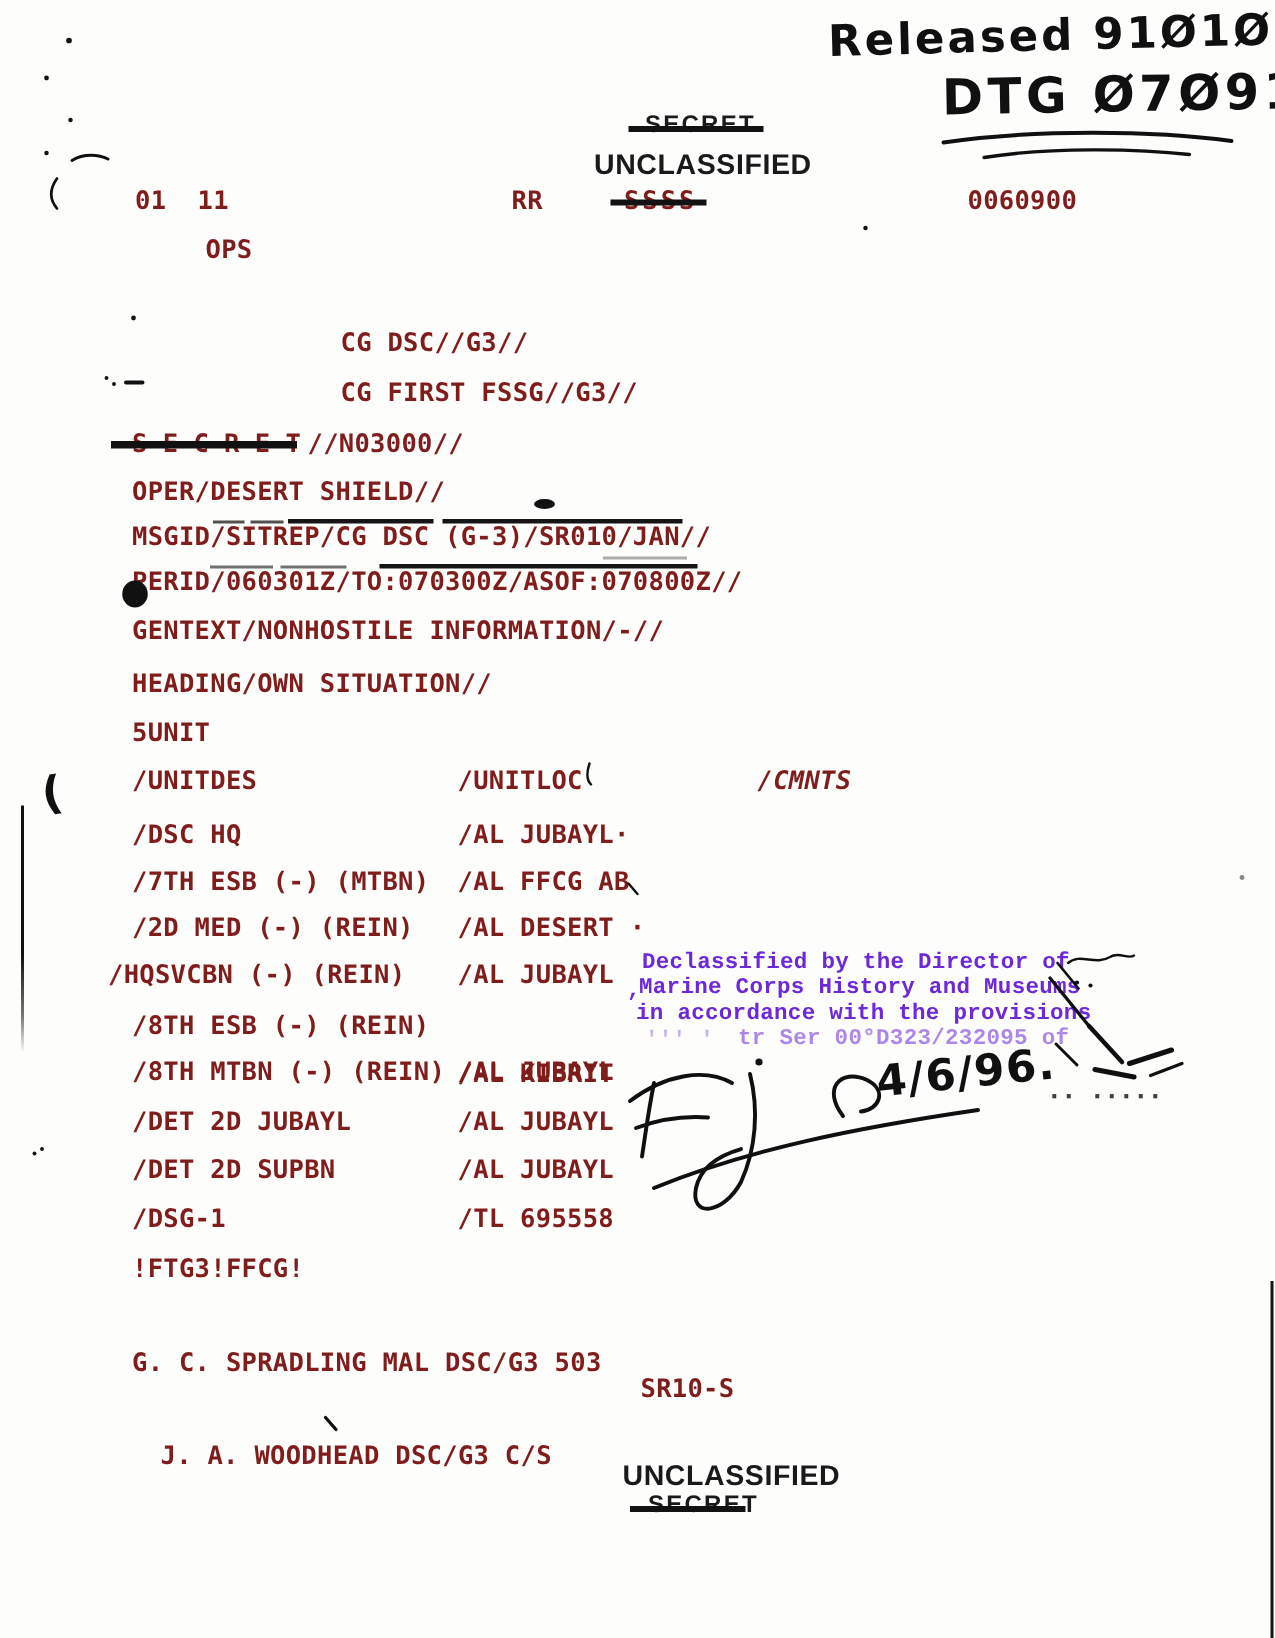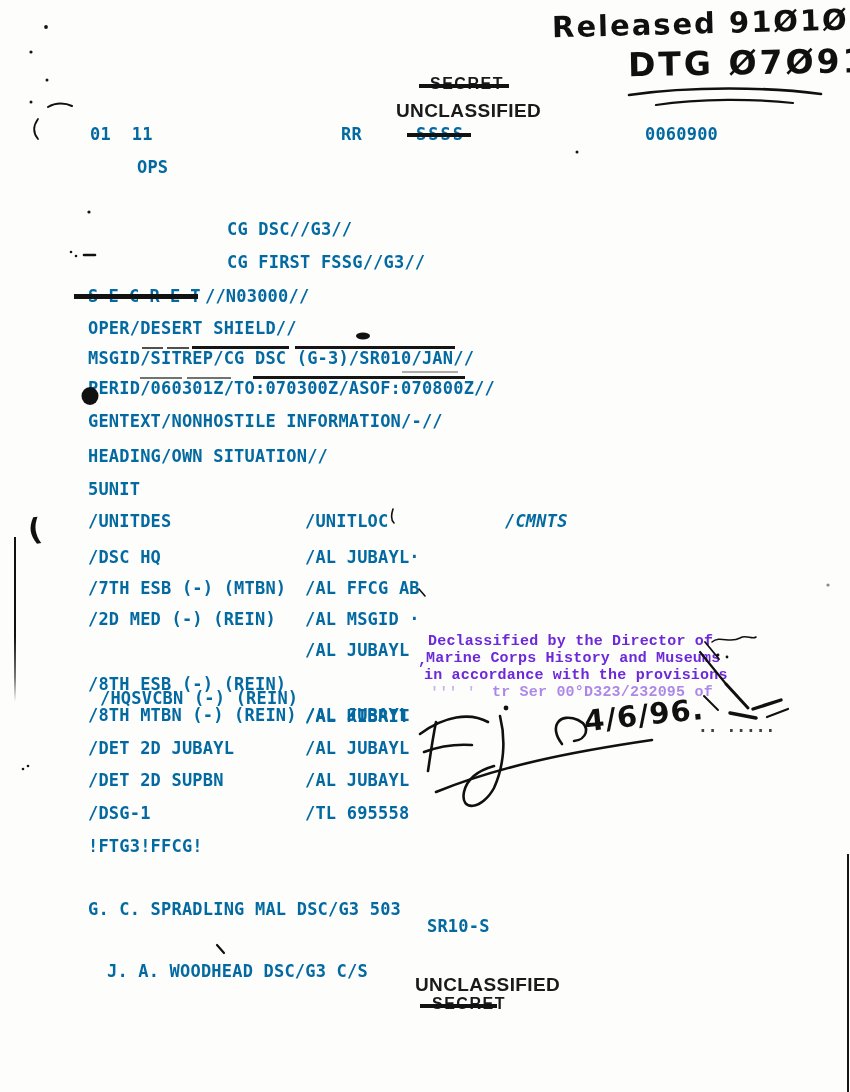--- a/index.html
+++ b/index.html
@@ -1,20 +1,20 @@
 <!DOCTYPE html>
 <html><head>
 <meta charset="utf-8">
 <style>
   html,body{margin:0;padding:0;background:#e8e8e8;}
   #page{position:relative;width:850px;height:1092px;background:#fdfdfc;overflow:hidden;
         font-family:"DejaVu Sans Mono",monospace;color:#1b1b1b;}
   .abs{position:absolute;white-space:pre;line-height:1.05;}
   .mono{font-family:"DejaVu Sans Mono",monospace;font-size:17px;font-weight:bold;
-        letter-spacing:.2px;color:#0369a1;}
+        letter-spacing:.2px;color:#7f1d1d;}
   .sans{font-family:"Liberation Sans","DejaVu Sans",sans-serif;font-weight:bold;
         color:#1a1a1a;}
   .stamp{font-family:Liberation Mono, monospace;font-weight:bold;
          font-size:15px;color:#6d28d9;letter-spacing:.2px;line-height:17px;}
   .hw{font-family:"DejaVu Sans",sans-serif;font-weight:bold;color:#101010;}
   .bar{position:absolute;background:#121212;}
   .ovl{position:absolute;background:#151515;}
   .faint{opacity:.55;}
   svg.overlay{position:absolute;left:0;top:0;pointer-events:none;}
 </style>
@@ -67,23 +67,23 @@
   <div class="abs mono" style="left:305px;top:513px;">/UNITLOC</div>
   <div class="abs mono" style="left:505px;top:513px;font-style:italic;">/CMNTS</div>
 
   <div class="abs mono" style="left:88px;top:549px;"><span>/DSC HQ</span></div>
   <div class="abs mono" style="left:305px;top:549px;"><span>/AL JUBAYL·</span></div>
 
   <div class="abs mono" style="left:88px;top:580px;"><span>/7TH ESB (-) (MTBN)</span></div>
   <div class="abs mono" style="left:305px;top:580px;"><span>/AL FFCG AB</span></div>
 
   <div class="abs mono" style="left:88px;top:611px;"><span>/2D MED (-) (REIN)</span></div>
-  <div class="abs mono" style="left:305px;top:611px;"><span>/AL MSGID ·</span></div>
+  <div class="abs mono" style="left:305px;top:611px;"><span>/AL DESERT ·</span></div>
 
-  <div class="abs mono" style="left:100px;top:642px;margin-top:48px;"><span>/HQSVCBN (-) (REIN)</span></div>
+  <div class="abs mono" style="left:72px;top:642px;"><span>/HQSVCBN (-) (REIN)</span></div>
   <div class="abs mono" style="left:305px;top:642px;"><span>/AL JUBAYL</span></div>
 
   <div class="abs mono" style="left:88px;top:676px;"><span>/8TH ESB (-) (REIN)</span></div>
   <div class="abs mono" style="left:305px;top:708px;"><span>/AL KIBRIT</span></div>
 
   <div class="abs mono" style="left:88px;top:707px;"><span>/8TH MTBN (-) (REIN)</span></div>
   <div class="abs mono" style="left:305px;top:707px;"><span>/AL JUBAYL</span></div>
 
   <div class="abs mono" style="left:88px;top:740px;"><span>/DET 2D JUBAYL</span></div>
   <div class="abs mono" style="left:305px;top:740px;"><span>/AL JUBAYL</span></div>

